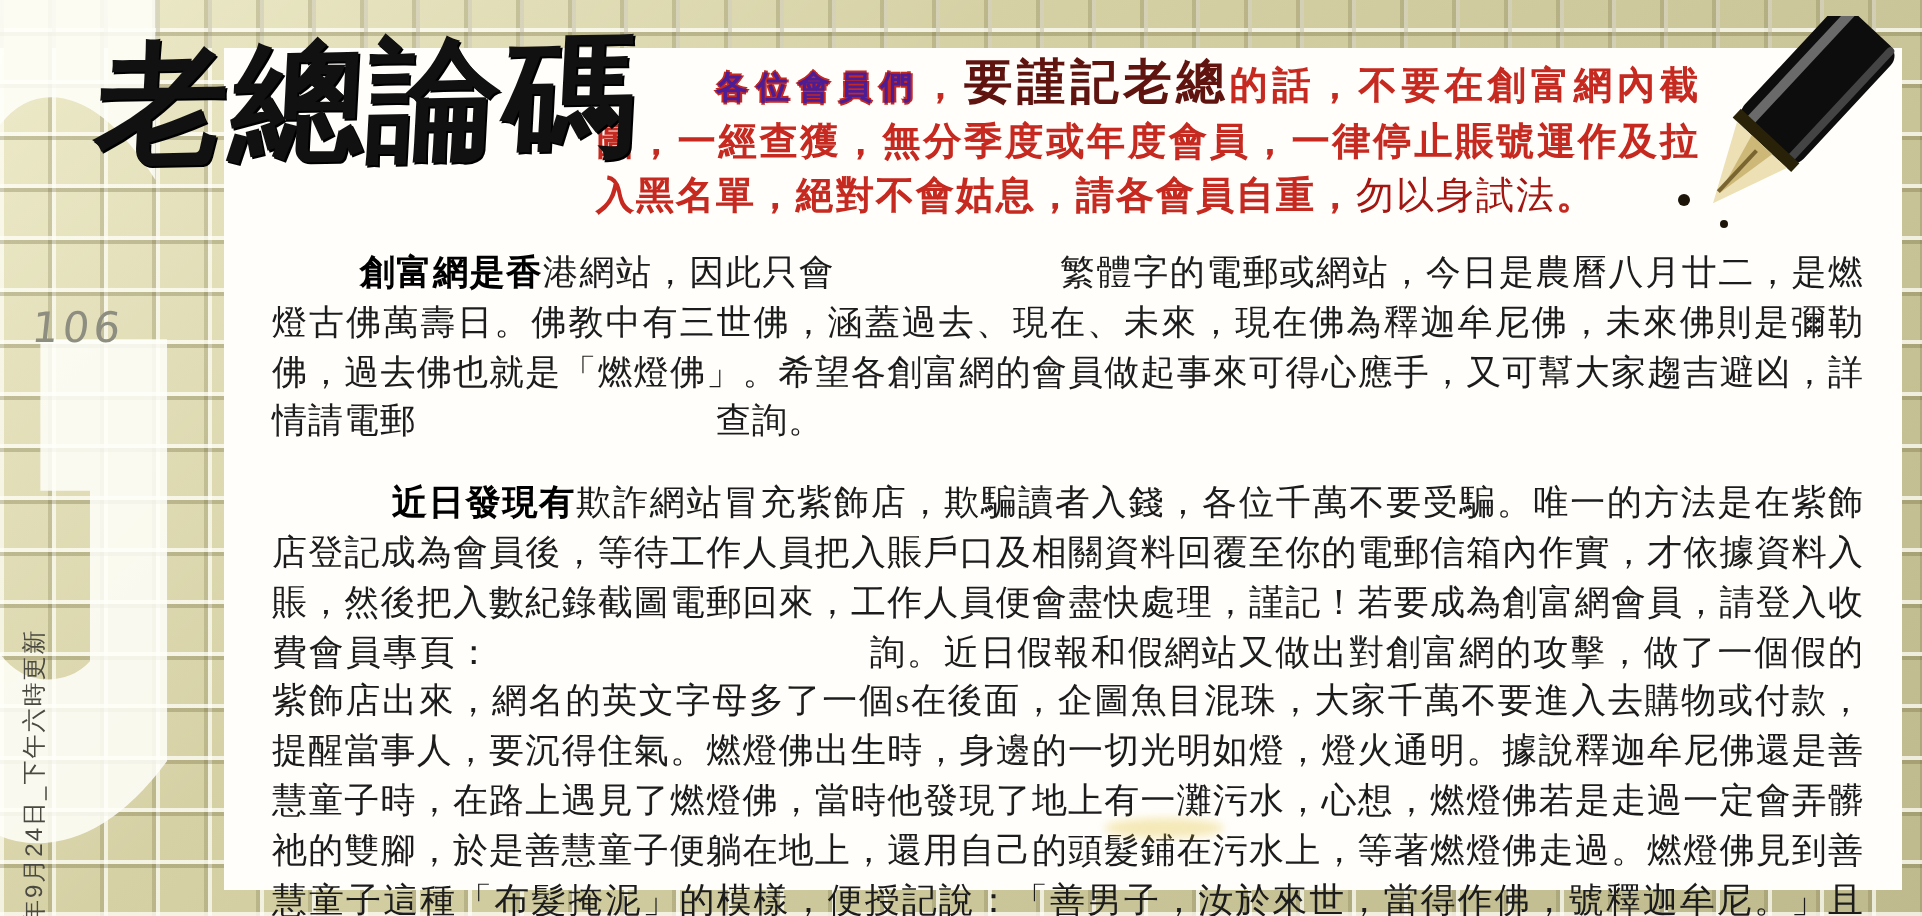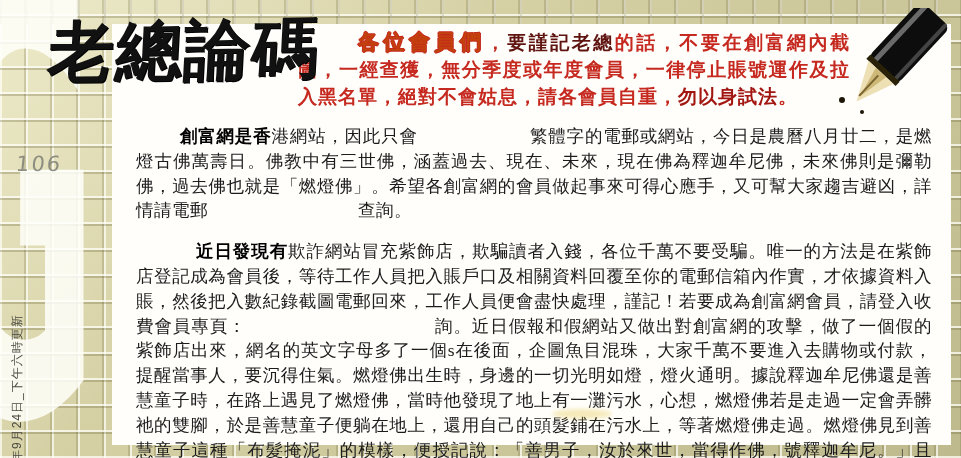--- a/index.html
+++ b/index.html
@@ -44,26 +44,26 @@
     text-shadow:1px 1px 0 #000;
     white-space:nowrap;
   }
   .notice{
     position:absolute; left:186px; top:5px; width:552px;
     font-size:19px; line-height:27px; letter-spacing:1px;
     color:#c5291f; text-align:justify; text-indent:60px;
     font-weight:bold;
   }
   .hl-gold{
-    color:#c2410c; font-weight:900; font-size:21px;
+    color:#4c1d95; font-weight:900; font-size:16px;
     text-shadow:-1px 0 #c5291f,1px 0 #c5291f,0 -1px #c5291f,0 1px #c5291f;
     letter-spacing:3px;
   }
-  .hl-dark{color:#5f1410; font-weight:900; font-size:19px;}
-  .hl-bold{color:#a31712; font-weight:700;}
+  .hl-dark{color:#5f1410; font-weight:900; font-size:24px;}
+  .hl-bold{color:#a31712; font-weight:400;}
   .article{
     position:absolute; left:8px; top:84px; width:828px;
     font-size:17.5px; line-height:24.8px; letter-spacing:0.5px;
     color:#1c1c1c; text-align:justify;
   }
   .article p{margin:16px;}
   .p1{text-indent:44px;}
   .p2{text-indent:60px;}
   .lead{font-weight:900; color:#000;}
   .gap{display:inline-block; height:1px;}

